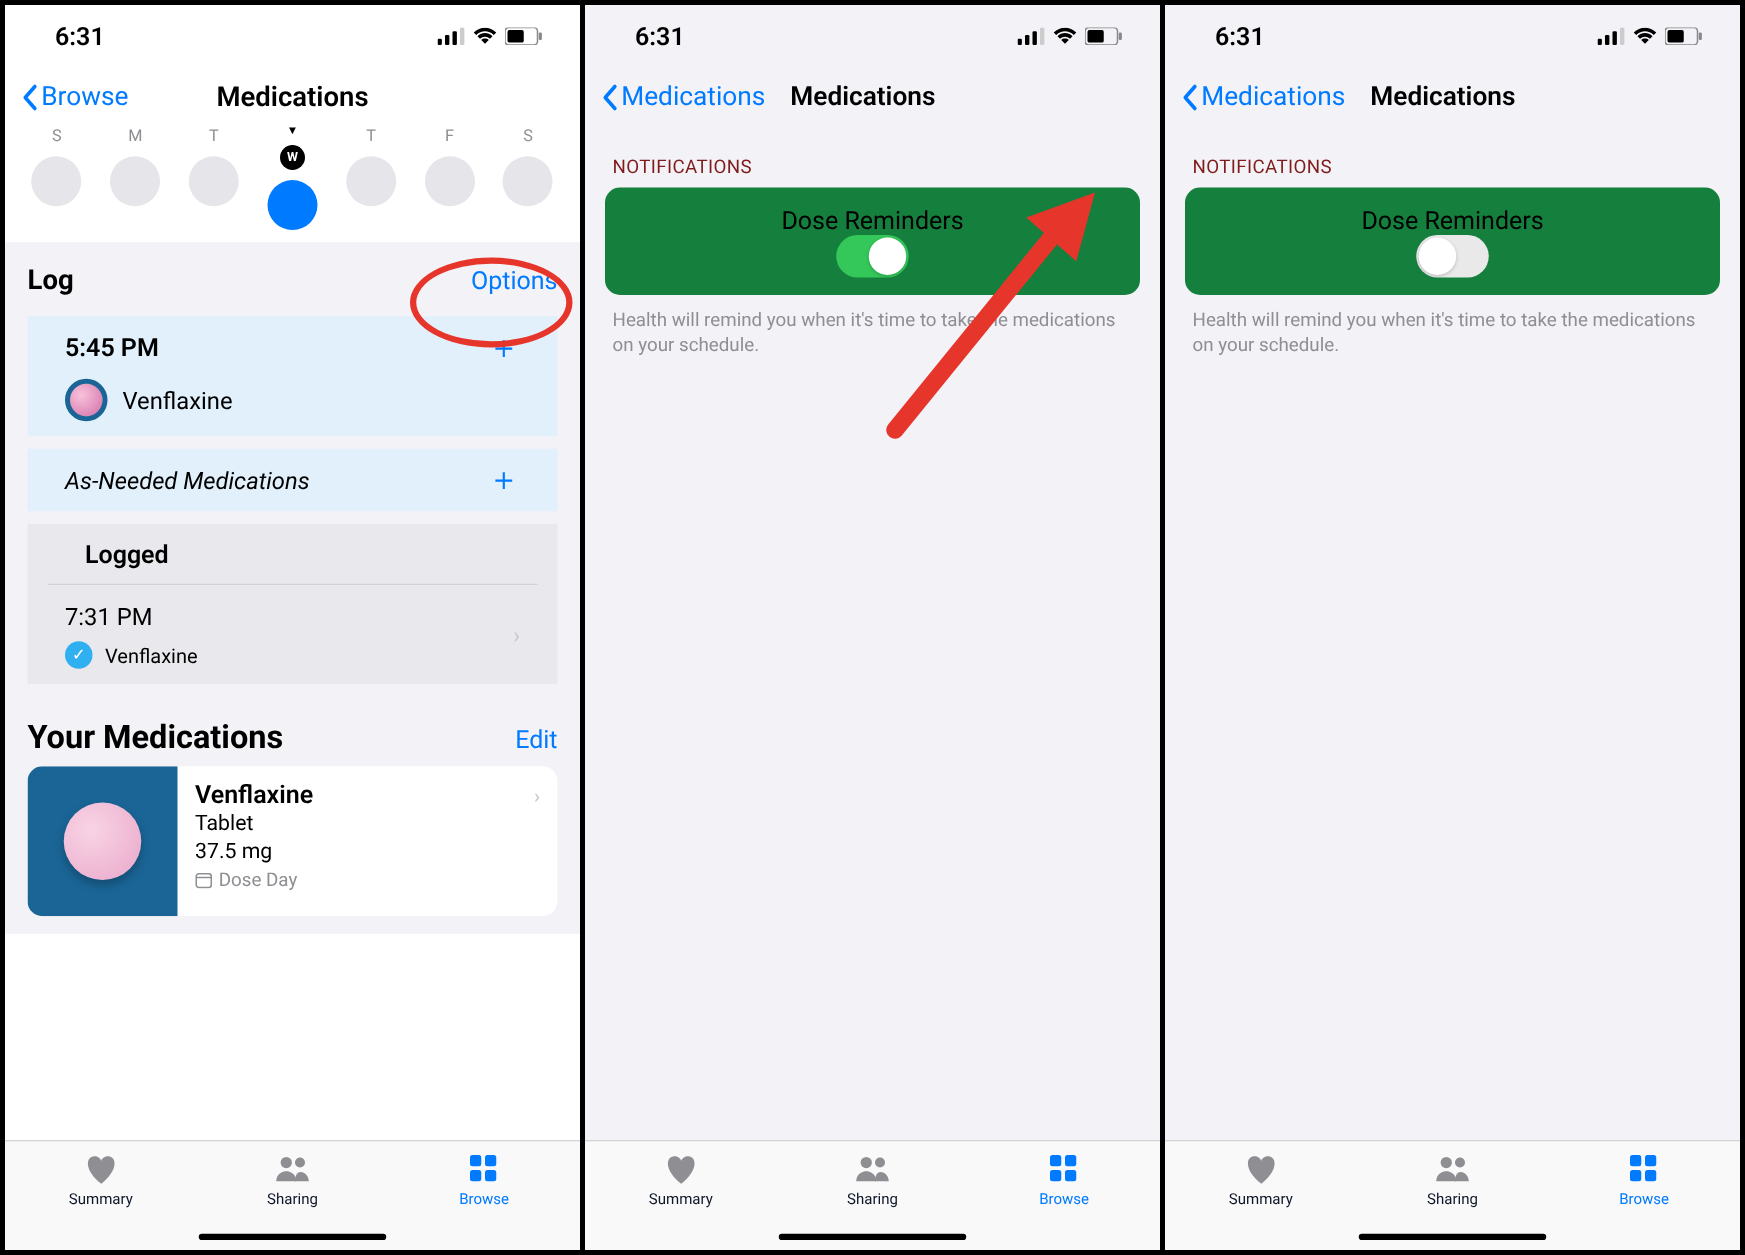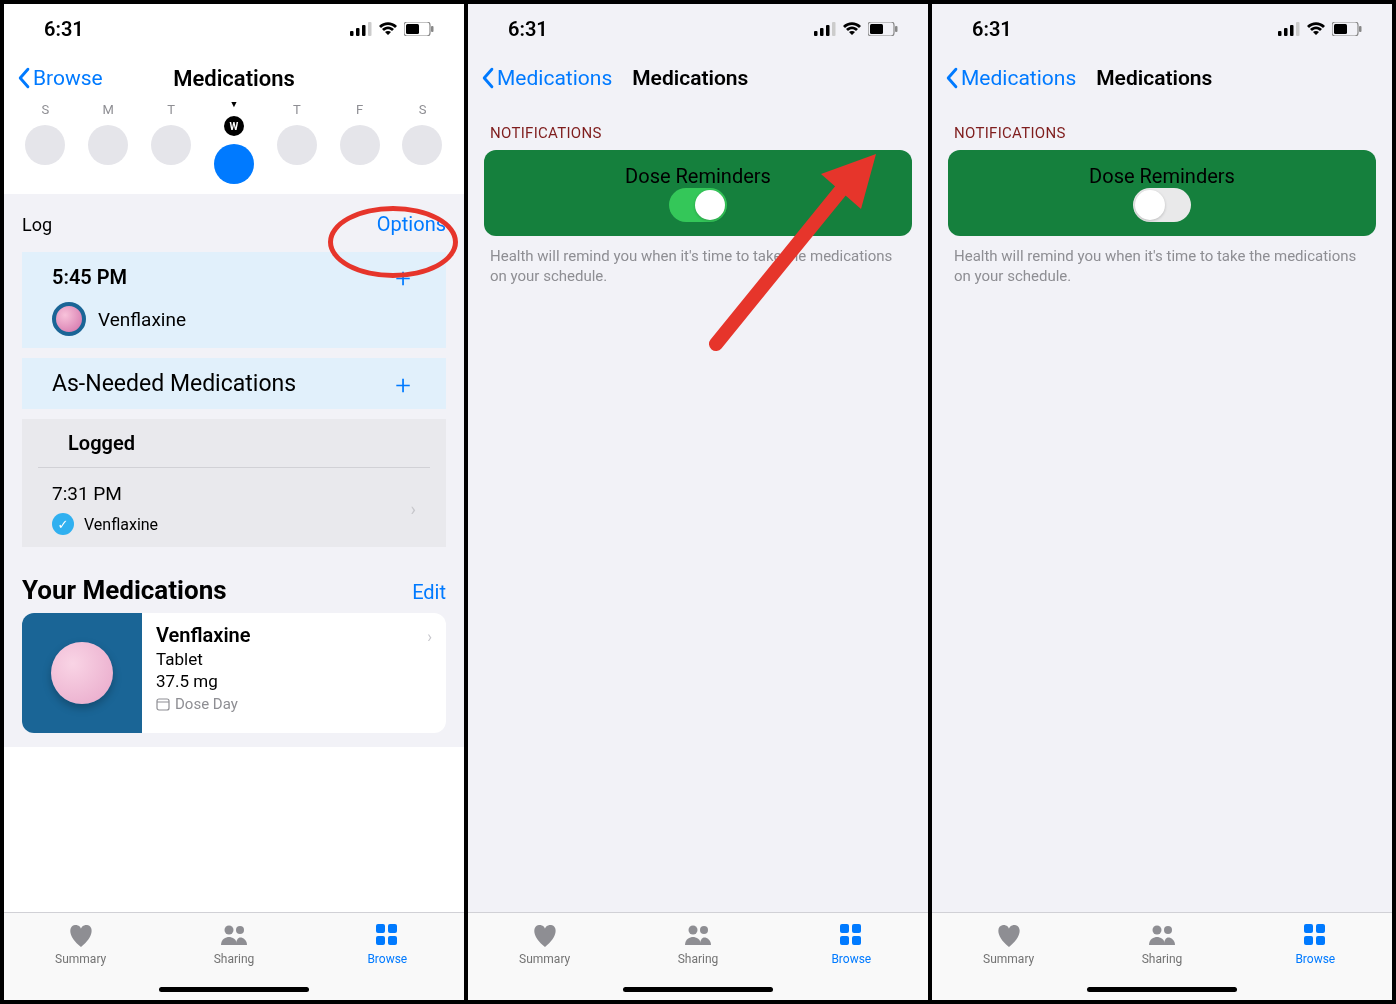--- a/index.html
+++ b/index.html
@@ -26,33 +26,33 @@
   .calendar-strip { display: flex; justify-content: space-around; padding: 0 10px 10px; position: relative; }
   .cal-day { display: flex; flex-direction: column; align-items: center; gap: 8px; width: 40px; }
   .cal-label { font-size: 13px; color: #8e8e93; font-weight: 400; }
   .cal-dot { width: 40px; height: 40px; border-radius: 50%; background: #e5e5ea; }
   .cal-dot.active { background: #007aff; }
   .cal-today-marker { width: 20px; height: 20px; border-radius: 50%; background: #000; color: #fff; font-size: 10px; font-weight: 700; display: flex; align-items: center; justify-content: center; margin-top: -2px; }
   .cal-arrow { color: #000; font-size: 12px; margin-top: -6px; }
   
   .section-gray { background: #f2f2f7; padding: 0 18px; }
   .section-header { display: flex; justify-content: space-between; align-items: baseline; padding: 18px 0 6px; }
-  .section-header h2 { font-size: 18px; font-weight: 400; }
+  .section-header h2 { font-size: 22px; font-weight: 700; }
   .section-header .link { color: #007aff; font-size: 20px; cursor: pointer; }
   
   .card { background: #e1f0fb; border-radius: 0; padding: 12px 30px; margin: 10px 0; }
   .card.logged { background: #e9e9ed; }
   .card .card-head { display: flex; justify-content: space-between; align-items: center; }
   .card .time { font-weight: 600; font-size: 20px; }
   .card .plus-icon { color: #007aff; font-size: 26px; font-weight: 300; cursor: pointer; line-height: 1; }
   .card .med-row { display: flex; align-items: center; gap: 12px; margin-top: 12px; }
   .pill-icon { width: 34px; height: 34px; border-radius: 50%; background: radial-gradient(circle at 35% 35%, #f8c2da, #d16fa8); border: 4px solid #1a6596; }
   .med-name { font-size: 19px; }
   .card.simple { display: flex; justify-content: space-between; align-items: center; }
-  .card.simple .label { font-size: 23px; }
+  .card.simple .label { font-size: 19px; font-style: italic; }
   .card.logged .card-head .label { font-weight: 600; font-size: 20px; margin-left: 16px; }
   .card.logged .divider { border-top: 1px solid #d1d1d6; margin: 12px -14px; }
   .card.logged .entry { display: flex; justify-content: space-between; align-items: center; padding-top: 2px;}
   .card.logged .entry-left .t { font-size: 19px; margin-bottom: 8px; }
   .card.logged .entry-left .row2 { display: flex; align-items: center; gap: 10px; }
   .check-icon { width: 22px; height: 22px; border-radius: 50%; background: #30b0f0; display: flex; align-items: center; justify-content: center; color: #fff; font-size: 13px; }
   .chevron { color: #c7c7cc; font-size: 18px; }
 
   .your-meds-header { display: flex; justify-content: space-between; align-items: baseline; padding: 18px 18px 8px; gap: 20px; }
   .your-meds-header h2 { font-size: 26px; font-weight: 700; }
@@ -80,21 +80,21 @@
   .toggle .knob { width: 30px; height: 30px; border-radius: 50%; background: #fff; position: absolute; top: 2px; box-shadow: 0 1px 3px rgba(0,0,0,0.2); }
   .toggle.on .knob { right: 2px; }
   .toggle.off .knob { left: 2px; }
   .group-footer { font-size: 15px; color: #8e8e93; padding: 10px 22px; line-height: 1.35; }
 
   
   .red-arrow { position: absolute; pointer-events: none; }
 
   
   .tab-bar { margin-top: auto; background: #f9f9f9; border-top: 1px solid #d1d1d6; height: 88px; display: flex; justify-content: space-around; align-items: flex-start; padding-top: 8px; position: relative; }
-  .tab { display: flex; flex-direction: column; align-items: center; gap: 3px; color: #737373; font-size: 12px; cursor: pointer; width: 90px; }
+  .tab { display: flex; flex-direction: column; align-items: center; gap: 3px; color: #0f172a; font-size: 12px; cursor: pointer; width: 90px; }
   .tab.active { color: #007aff; }
   .tab svg { width: 30px; height: 28px; }
   .home-indicator { position: absolute; bottom: 8px; left: 50%; transform: translateX(-50%); width: 150px; height: 5px; background: #000; border-radius: 3px; }
 
   .screen1-scroll { flex: 1; overflow: hidden; position: relative; }
 </style>
 </head>
 <body>
 
 <div class="frame">

